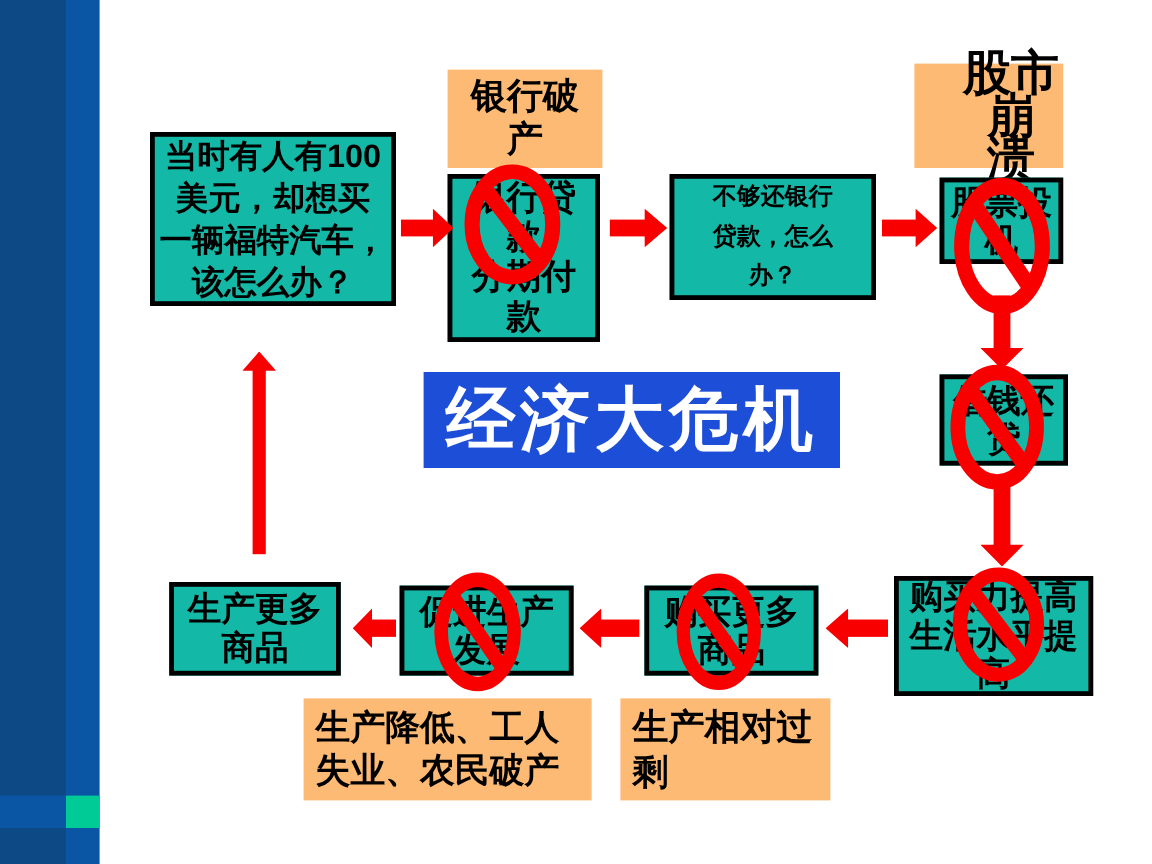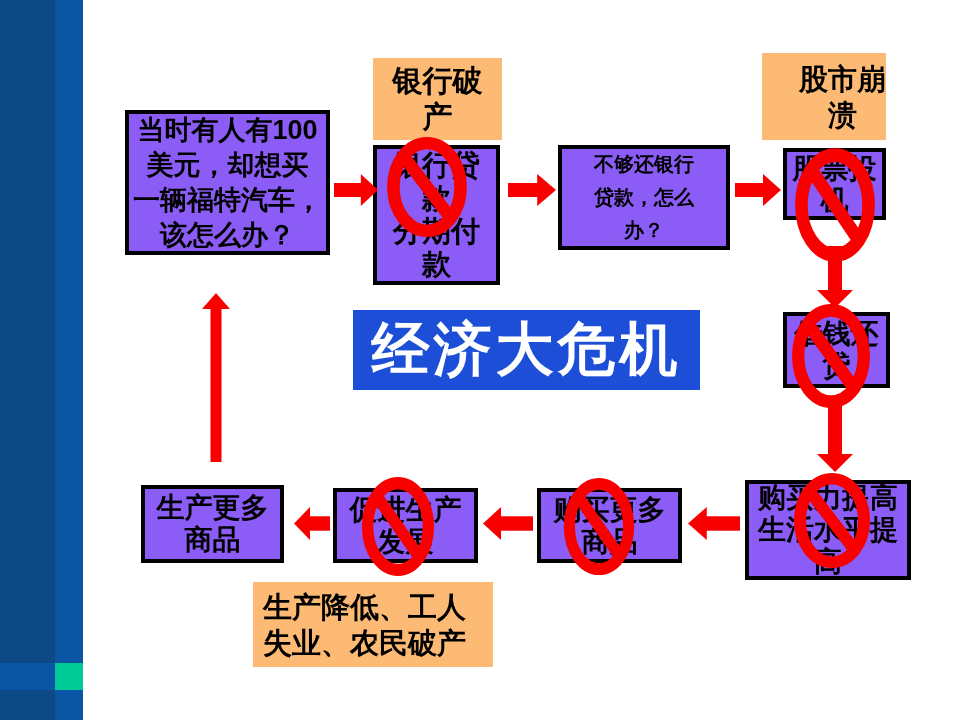--- a/index.html
+++ b/index.html
@@ -4,21 +4,21 @@
 <style>
   html,body{margin:0;padding:0;background:#fff;}
   .slide{position:relative;width:960px;height:720px;background:#FFFFFF;overflow:hidden;
          font-family:"Liberation Sans","DejaVu Sans",sans-serif;color:#000;}
   
   .bar-dark{position:absolute;left:0;top:0;width:55px;height:720px;background:#0D4A85;}
   .bar-light{position:absolute;left:55px;top:0;width:28px;height:720px;background:#0B55A5;}
   .bar-accent-blue{position:absolute;left:0;top:663px;width:55px;height:27px;background:#0B55A5;}
   .bar-accent-green{position:absolute;left:55px;top:663px;width:28px;height:27px;background:#00CA96;}
   
-  .wbox{position:absolute;background:#8b5cf6;border:4px solid #000;box-sizing:border-box;
+  .wbox{position:absolute;background:#14b8a6;border:4px solid #000;box-sizing:border-box;
         font-weight:700;text-align:center;white-space:pre-line;
         display:flex;align-items:center;justify-content:center;z-index:2;}
   
   .ybox{position:absolute;background:#fdba74;box-sizing:border-box;font-weight:700;
         white-space:pre-line;display:flex;align-items:center;z-index:2;}
   .ybox.center{justify-content:center;text-align:center;}
   .ybox.left{justify-content:flex-start;text-align:left;padding-left:10px;}
   
   .banner{position:absolute;left:353px;top:310px;width:347px;height:80px;background:#1d4ed8;
           color:#FFFFFF;font-size:58px;font-weight:700;letter-spacing:4px;
@@ -31,21 +31,21 @@
   #box-bank-loan{left:373px;top:145px;width:127px;height:140px;font-size:29px;line-height:33px;}
   #box-not-enough{left:558px;top:145px;width:172px;height:105px;font-size:20px;line-height:33px;}
   #box-stock-speculation{left:783px;top:148px;width:103px;height:72px;font-size:28px;line-height:31px;}
   #box-borrow-to-repay{left:783px;top:312px;width:107px;height:76px;font-size:28px;line-height:32px;}
   #box-purchasing-power-up{left:745px;top:480px;width:166px;height:100px;font-size:28px;line-height:32px;}
   #box-buy-more{left:537px;top:488px;width:145px;height:75px;font-size:28px;line-height:32px;}
   #box-promote-production{left:333px;top:488px;width:145px;height:75px;font-size:28px;line-height:32px;}
   #box-produce-more{left:141px;top:485px;width:143px;height:78px;font-size:28px;line-height:32px;}
 
   #label-bank-bankruptcy{left:373px;top:58px;width:129px;height:82px;font-size:30px;line-height:36px;}
-  #label-stock-crash{left:762px;top:53px;width:124px;height:87px;font-size:29px;line-height:36px;padding-left:37px;}
+  #label-stock-crash{left:762px;top:53px;width:124px;height:87px;font-size:40px;line-height:36px;padding-left:37px;}
   #label-power-down{left:745px;top:582px;width:158px;height:85px;font-size:30px;line-height:37px;}
   #label-overproduction{left:517px;top:582px;width:175px;height:85px;font-size:30px;line-height:37px;}
   #label-production-decline{left:253px;top:582px;width:240px;height:85px;font-size:29px;line-height:36px;}
 
   #arrow-1{left:334px;top:174px;width:44px;height:32px;}
   #arrow-2{left:508px;top:174px;width:48px;height:32px;}
   #arrow-3{left:735px;top:174px;width:46px;height:32px;}
   #arrow-4{left:817px;top:246px;width:36px;height:62px;}
   #arrow-5{left:817px;top:398px;width:36px;height:74px;}
   #arrow-6{left:688px;top:507px;width:52px;height:33px;}
@@ -67,20 +67,22 @@
 
   <div class="bar-dark"></div>
   <div class="bar-light"></div>
   <div class="bar-accent-blue"></div>
   <div class="bar-accent-green"></div>
 
   <div class="ybox center" id="label-bank-bankruptcy">银行破
 产</div>
   <div class="ybox center" id="label-stock-crash">股市崩
 溃</div>
+  <div class="ybox left" id="label-overproduction">生产相对过
+剩</div>
   <div class="ybox left" id="label-production-decline">生产降低、工人
 失业、农民破产</div>
 
   <div class="wbox" id="box-start">当时有人有100
 美元，却想买
 一辆福特汽车，
 该怎么办？</div>
   <div class="wbox" id="box-bank-loan">银行贷
 款
 分期付

